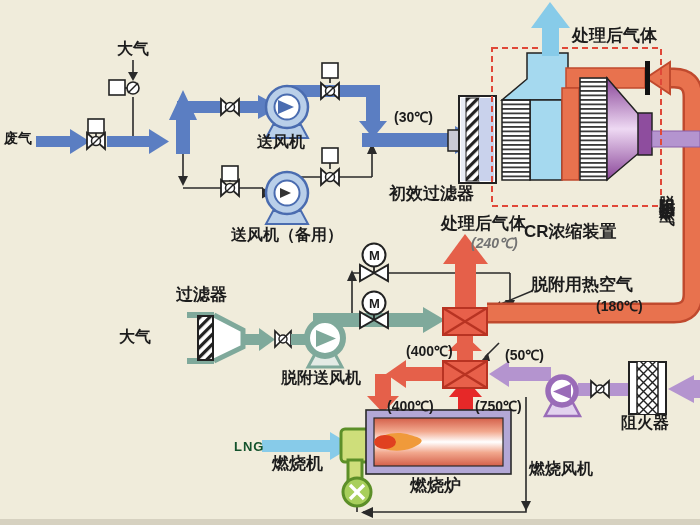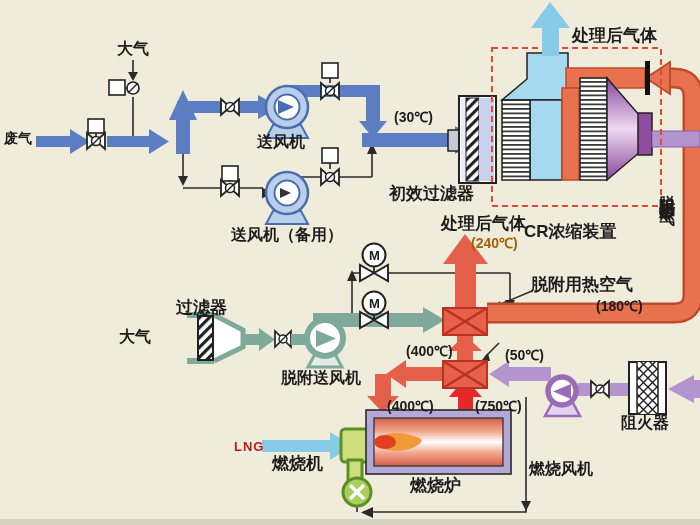--- a/index.html
+++ b/index.html
@@ -287,31 +287,31 @@
 <span class="lbl" style="left:4px;top:131px;font-size:14px;">废气</span>
 <span class="lbl" style="left:117px;top:41px;font-size:16px;">大气</span>
 <span class="lbl" style="left:257px;top:134px;font-size:16px;">送风机</span>
 <span class="lbl" style="left:231px;top:227px;font-size:16px;">送风机（备用）</span>
 <span class="lbl temp" style="left:394px;top:110px;">(30℃)</span>
 <span class="lbl" style="left:389px;top:185px;font-size:17px;">初效过滤器</span>
 <span class="lbl" style="left:524px;top:187px;font-size:17px;margin-top:36px;">CR浓缩装置</span>
 <span class="lbl" style="left:572px;top:27px;font-size:17px;">处理后气体</span>
 <span class="lbl vert" style="left:659px;top:182px;font-size:16px;">脱附用热空气</span>
 <span class="lbl" style="left:441px;top:215px;font-size:17px;">处理后气体</span>
-<span class="lbl temp" style="left:471px;top:236px;color:#a16207;">(240℃)</span>
+<span class="lbl temp" style="left:471px;top:236px;color:#737373;font-style:italic;">(240℃)</span>
 <span class="lbl" style="left:531px;top:276px;font-size:17px;">脱附用热空气</span>
 <span class="lbl temp" style="left:596px;top:299px;">(180℃)</span>
 <span class="lbl temp" style="left:505px;top:348px;">(50℃)</span>
 <span class="lbl temp" style="left:406px;top:344px;">(400℃)</span>
-<span class="lbl" style="left:176px;top:299px;font-size:17px;">过滤器</span>
+<span class="lbl" style="left:176px;top:286px;font-size:17px;">过滤器</span>
 <span class="lbl" style="left:119px;top:329px;font-size:16px;">大气</span>
 <span class="lbl" style="left:281px;top:370px;font-size:16px;">脱附送风机</span>
 <span class="lbl temp" style="left:387px;top:399px;">(400℃)</span>
 <span class="lbl temp" style="left:475px;top:399px;">(750℃)</span>
 <span class="lbl" style="left:410px;top:477px;font-size:17px;">燃烧炉</span>
 <span class="lbl" style="left:272px;top:455px;font-size:17px;">燃烧机</span>
-<span class="lbl" style="left:234px;top:440px;font-size:13px;color:#b91c1c;letter-spacing:1px;">LNG</span>
+<span class="lbl" style="left:234px;top:440px;font-size:13px;color:#14532d;letter-spacing:1px;">LNG</span>
 <span class="lbl" style="left:529px;top:421px;font-size:16px;margin-top:40px;">燃烧风机</span>
 <span class="lbl" style="left:621px;top:415px;font-size:16px;">阻火器</span>
 <span class="lbl" style="left:369px;top:249px;font-size:13px;">M</span>
 <span class="lbl" style="left:369px;top:297px;font-size:13px;">M</span>
 
 </div>
 
 </body></html>

